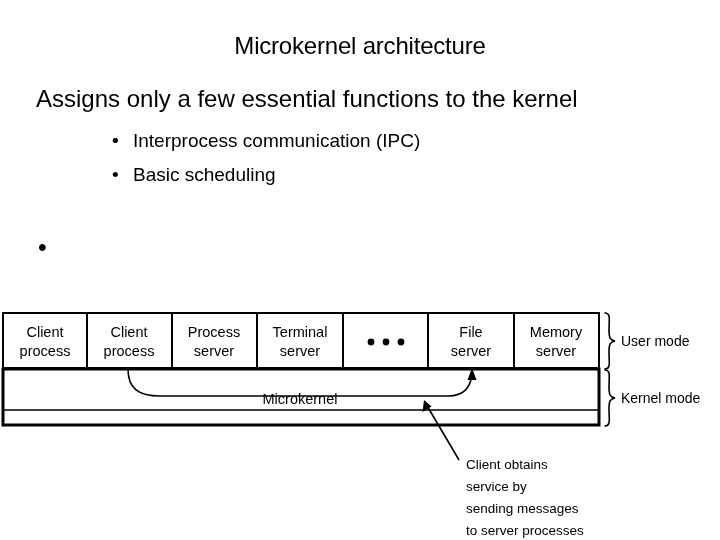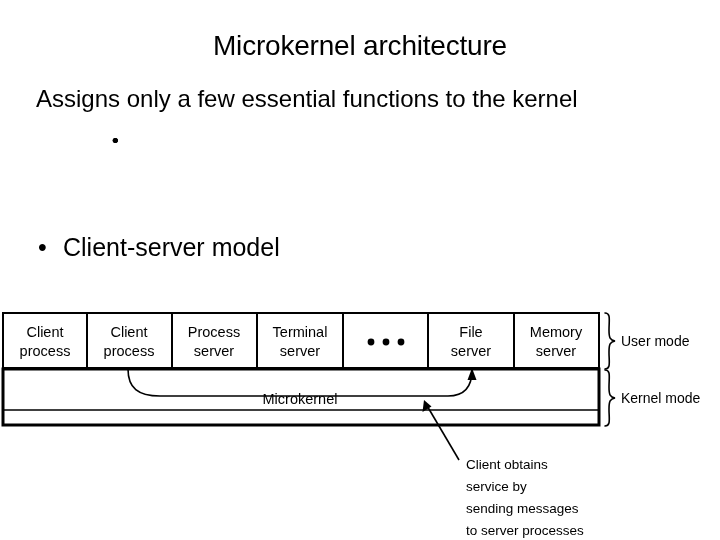--- a/index.html
+++ b/index.html
@@ -17,21 +17,21 @@
     -webkit-font-smoothing: none;
   }
 
   
   #slide-title {
     position: absolute;
     left: 0;
     top: 27px;
     width: 720px;
     text-align: center;
-    font-size: 28px;
+    font-size: 24px;
     line-height: 38px;
     font-weight: normal;
     letter-spacing: -0.2px;
     white-space: nowrap;
   }
   #lead-line {
     position: absolute;
     left: 36px;
     top: 85px;
     font-size: 24px;
@@ -139,29 +139,30 @@
 <div id="slide-title">Microkernel architecture</div>
 
 <div id="lead-line">Assigns only a few essential functions to the kernel</div>
 
 <div class="sub-bullets">
   <div class="sub-bullet">
     <span class="dot">•</span>
   </div>
   <div class="sub-bullet">
     <span class="dot">•</span>
+    <span>Interprocess communication (IPC)</span>
   </div>
   <div class="sub-bullet">
     <span class="dot">•</span>
+    <span>Basic scheduling</span>
   </div>
 </div>
 
 <div id="main-bullet">
   <span class="dot">•</span>
-  <span>Client-server model</span>
 </div>
 
 <div id="figure">
   <svg id="figure-svg" width="720" height="240" viewBox="0 0 720 240">
 
     <g>
       <rect class="cell-rect" x="3" y="13" width="84" height="55"></rect>
       <rect class="cell-rect" x="87" y="13" width="85" height="55"></rect>
       <rect class="cell-rect" x="172" y="13" width="85" height="55"></rect>
       <rect class="cell-rect" x="257" y="13" width="86" height="55"></rect>

